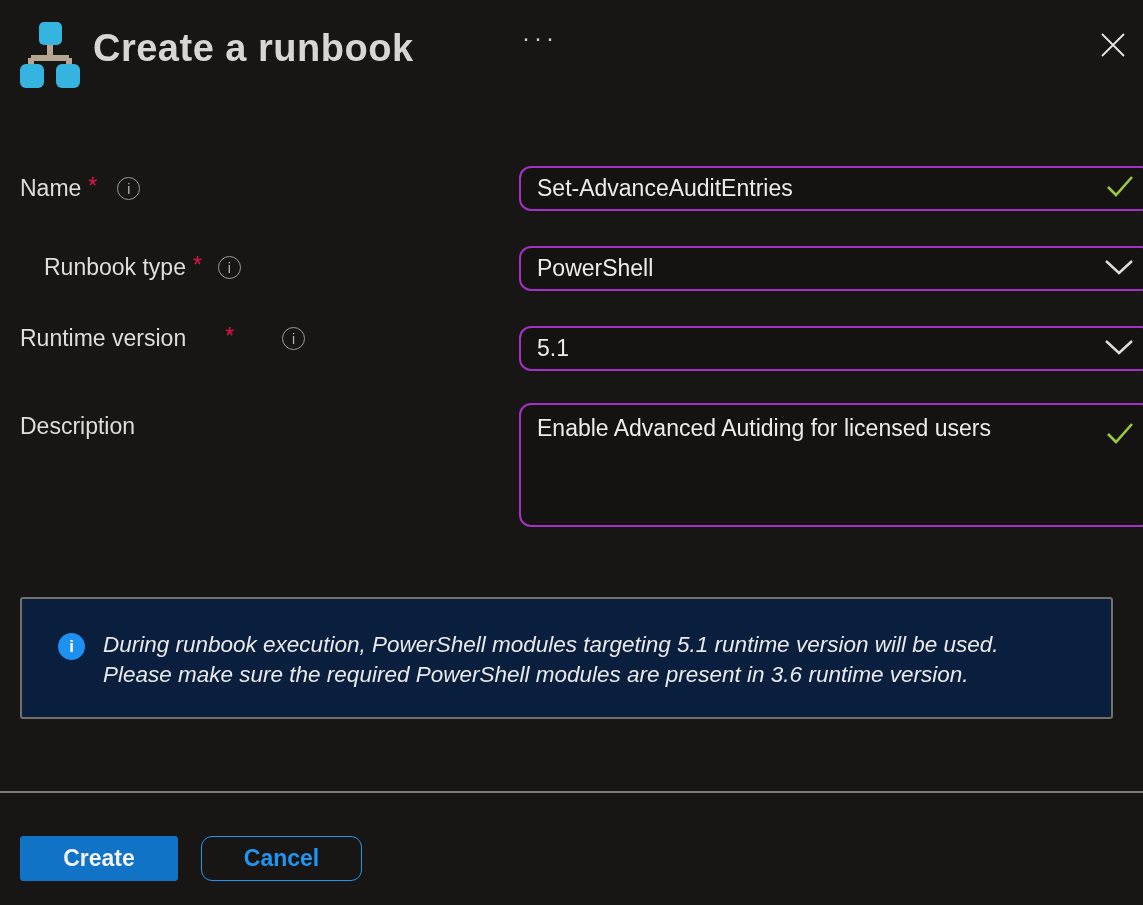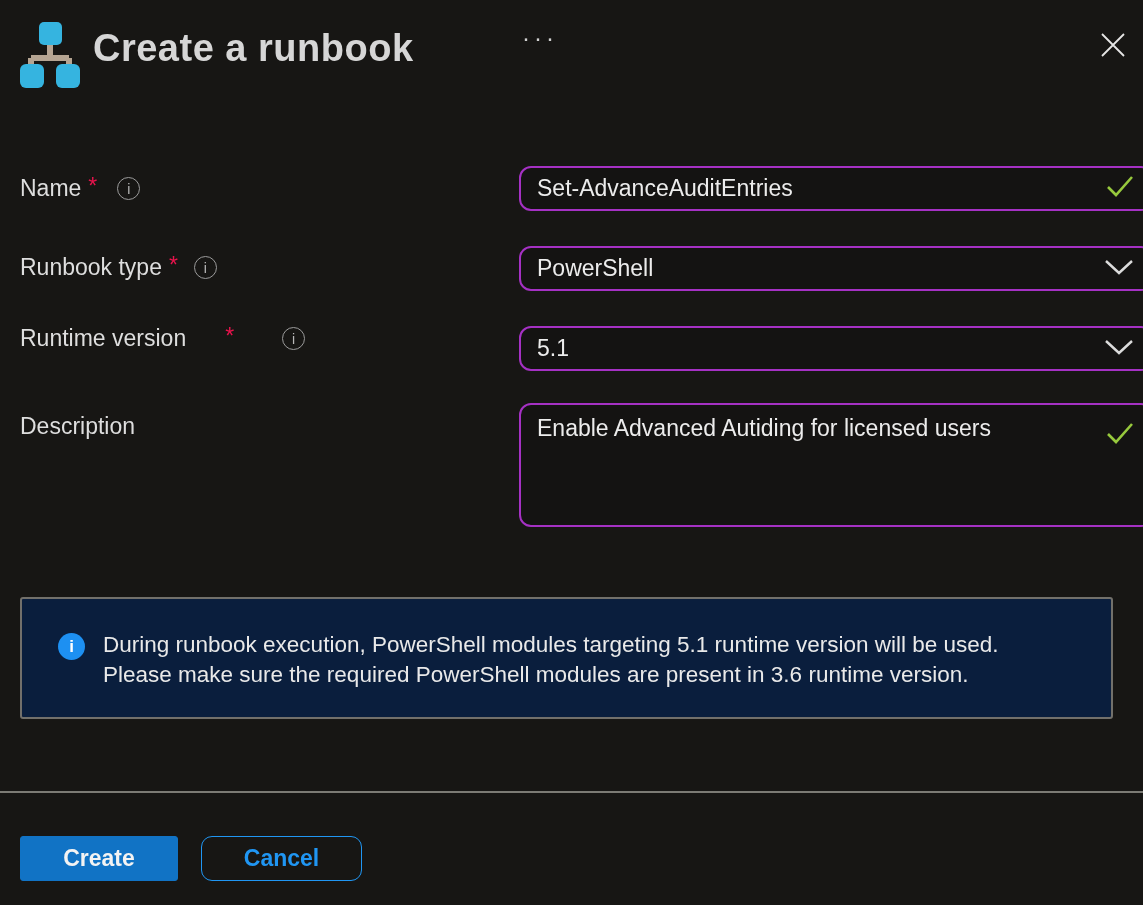--- a/index.html
+++ b/index.html
@@ -31,21 +31,21 @@
     display: flex; align-items: center; justify-content: center;
   }
 
   
   .field-label {
     position: absolute; left: 20px;
     font-size: 23px; color: #dedede; display: flex; align-items: center;
     white-space: nowrap;
   }
   .lbl-name    { top: 175px; }
-  .lbl-type    { top: 254px; }
+  .lbl-type    { top: 254px; margin-left: 24px; }
   .lbl-runtime { top: 325px; gap: 32px; }
   .lbl-desc    { top: 413px; text-align: right; }
   .req {
     color: #e8134c; font-size: 23px; margin-left: 7px; margin-top: -4px;
   }
   .info-circle {
     width: 23px; height: 23px; border: 1px solid #9b9b9b; border-radius: 50%;
     margin-left: 16px; display: inline-flex; align-items: center; justify-content: center;
     color: #b9b9b9; font-size: 14px; font-style: normal; cursor: pointer;
     flex: 0 0 auto;
@@ -74,21 +74,21 @@
   }
   .banner-info-icon {
     width: 27px; height: 27px; border-radius: 50%; background: #1d90f2;
     color: #ffffff; font-size: 17px; font-weight: 700;
     display: flex; align-items: center; justify-content: center;
     flex: 0 0 auto; margin-top: 3px;
   }
   .banner-text {
     margin-left: 18px; font-size: 22.5px; line-height: 30px; color: #e9e9e9;
   }
-  .banner-text span { display: block; }
+  .banner-text span { display: block; font-style: italic; }
 
   
   .footer-divider {
     position: absolute; left: 0; top: 791px; width: 1143px; height: 2px;
     background: #7c7b75;
   }
   .create-btn {
     position: absolute; left: 20px; top: 836px; width: 158px; height: 45px;
     background: #1173c5; border: 1px solid #1173c5; border-radius: 3px;
     color: #f3f3f3; font-size: 23px; font-weight: 700; cursor: pointer;

